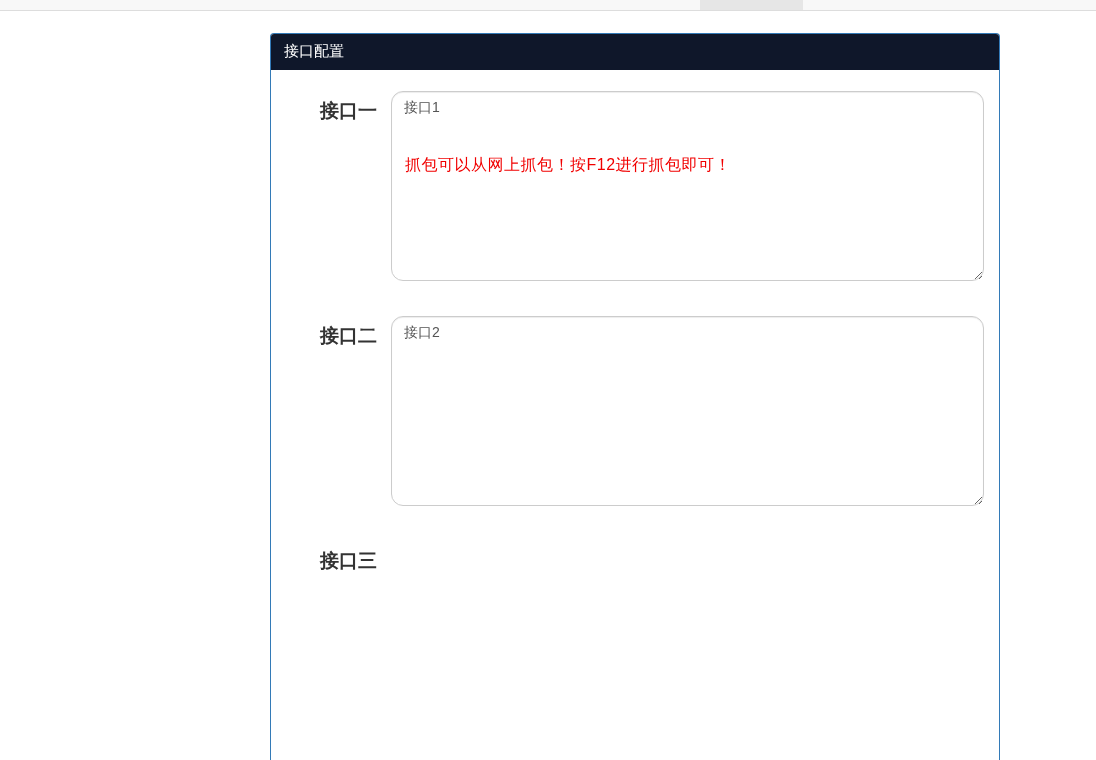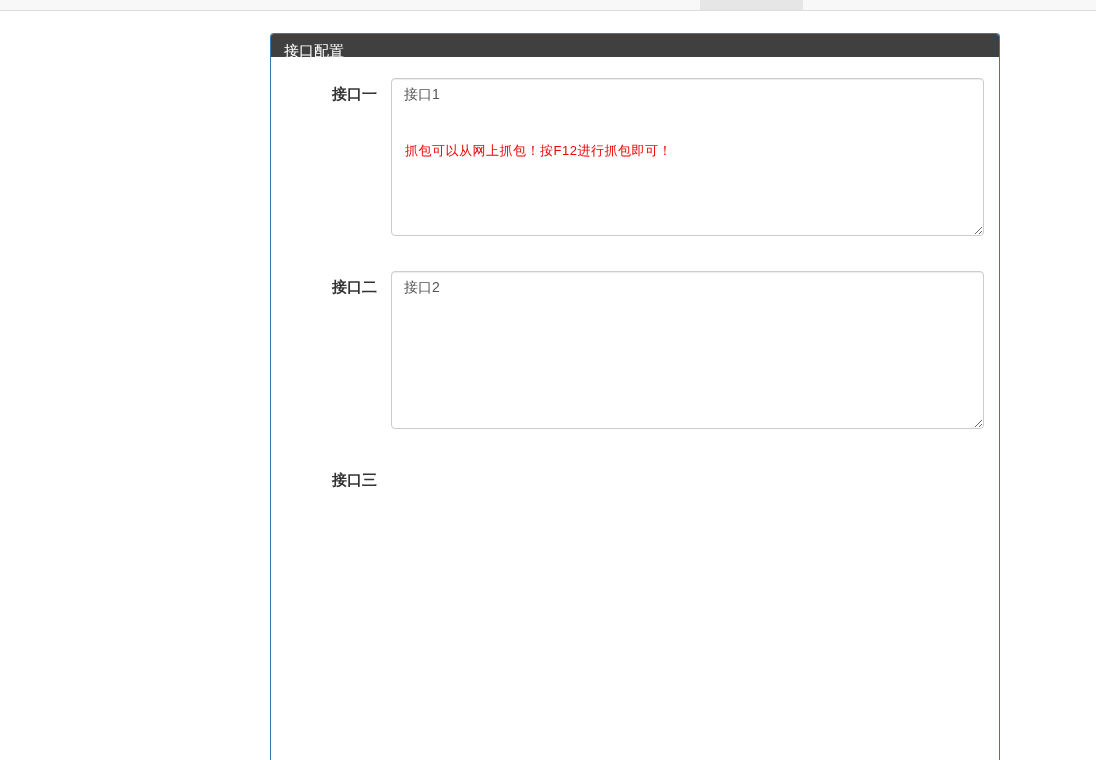--- a/index.html
+++ b/index.html
@@ -30,22 +30,22 @@
     position: absolute;
     left: 270px; top: 33px;
     width: 730px;
     min-height: 727px;
     background: #fff;
     border: 1px solid #337ab7;
     border-bottom: none;
     border-radius: 4px 4px 0 0;
   }
   .panel-heading {
-    height: 23px;
-    background: #404040;
+    height: 36px;
+    background: #0f172a;
     color: #fff;
     font-size: 15px;
     line-height: 33px;
     padding: 0 13px;
     border-radius: 3px 3px 0 0;
   }
   .panel-body {
     padding: 21px 15px 15px 15px;
   }
   .form-row {
@@ -53,49 +53,49 @@
     align-items: flex-start;
     margin-bottom: 35px;
   }
   .form-row:last-child { margin-bottom: 0; align-items: flex-end; }
   .control-label {
     width: 105px;
     padding-right: 14px;
     padding-top: 7px;
     text-align: right;
     font-weight: bold;
-    font-size: 15px;
+    font-size: 19px;
     color: #333;
     flex: none;
   }
   .field-wrap {
     flex: 1;
     position: relative;
   }
   textarea.form-control {
     display: block;
     width: 100%;
-    height: 158px;
+    height: 190px;
     padding: 6px 12px;
     font-family: "Liberation Sans", "DejaVu Sans", sans-serif;
     font-size: 14px;
     line-height: 1.42857;
     color: #555;
     background: #fff;
     border: 1px solid #ccc;
-    border-radius: 4px;
+    border-radius: 12px;
     box-shadow: inset 0 1px 1px rgba(0,0,0,.075);
     resize: both;
     outline: none;
   }
   .field-annotation {
     position: absolute;
     left: 14px; top: 64px;
     color: #f10000;
-    font-size: 13px;
+    font-size: 16px;
     letter-spacing: 0.5px;
     white-space: nowrap;
     pointer-events: none;
   }
 </style>
 </head>
 <body>
 
 <div class="navbar-strip">
   <div class="navbar-tab-active"></div>

